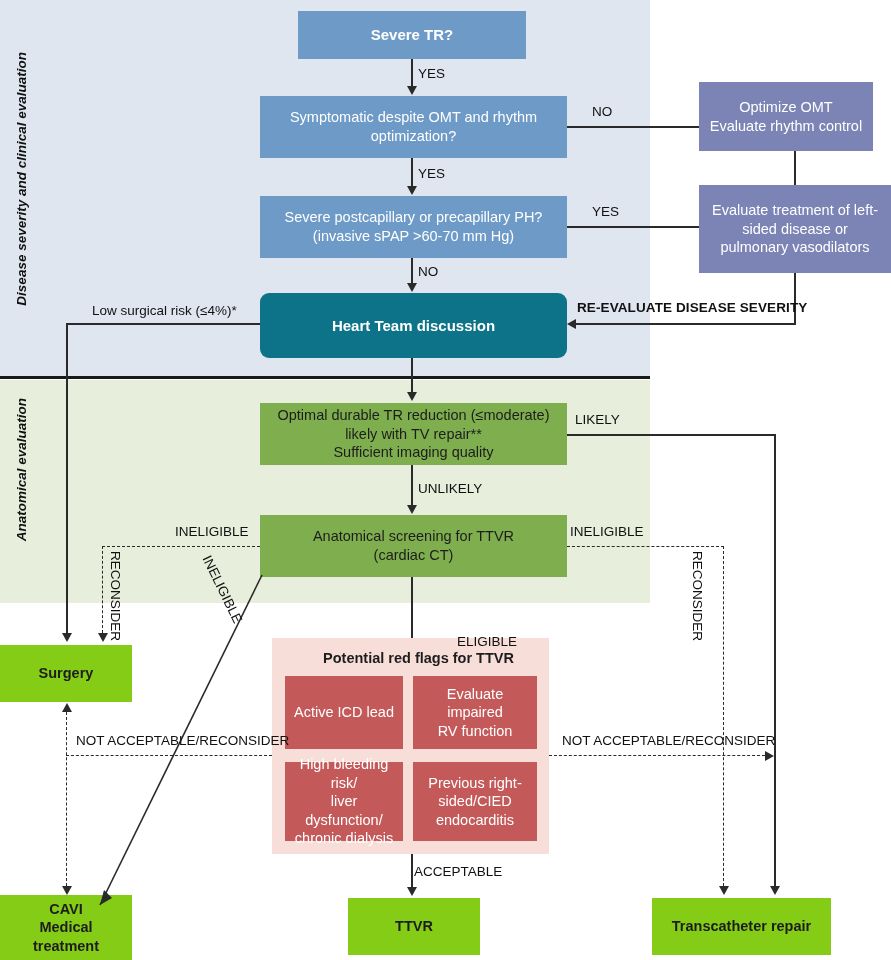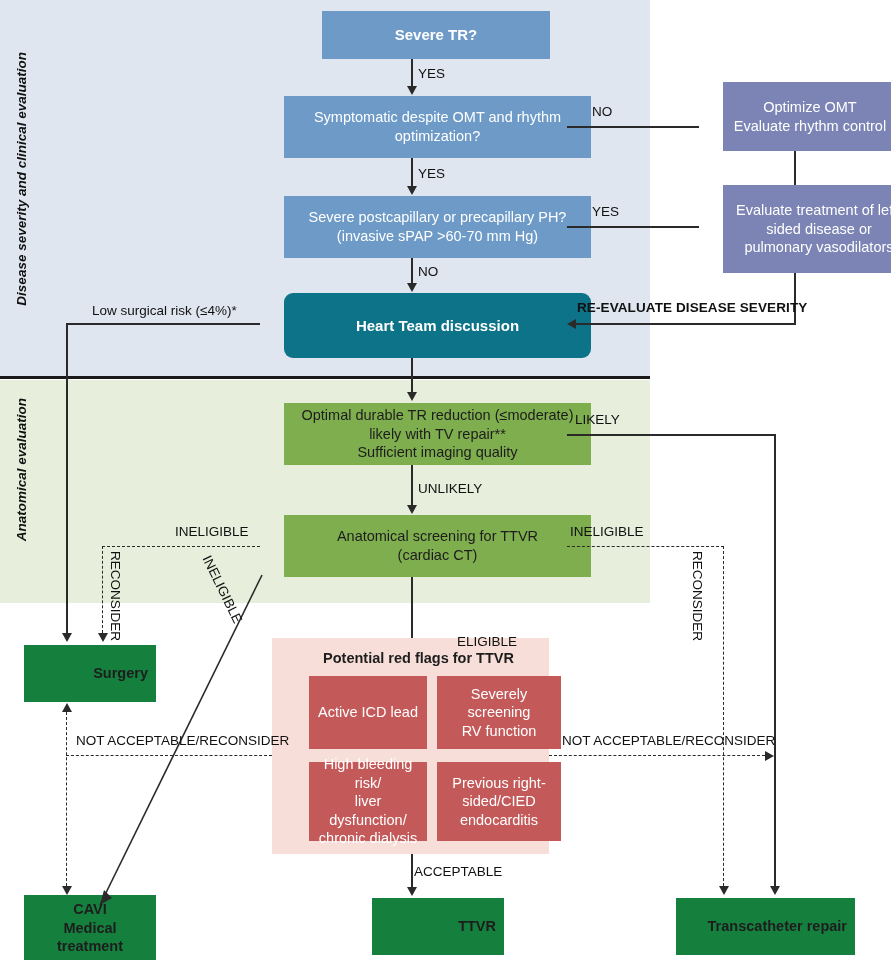--- a/index.html
+++ b/index.html
@@ -19,28 +19,28 @@
     font-style:italic;font-weight:bold;font-size:13.5px;color:#111;
     writing-mode:vertical-rl;transform:rotate(180deg);
     white-space:nowrap;
   }
   #label-clinical{left:14px;top:52px;}
   #label-anatomical{left:14px;top:398px;}
 
   
   .box{
     position:absolute;display:flex;align-items:center;justify-content:center;
-    text-align:center;line-height:1.28;box-sizing:border-box;padding:4px 8px;margin-left:24px;
+    text-align:center;line-height:1.28;box-sizing:border-box;padding:4px 8px;
   }
   .box.blue{background:#6d9ac7;color:#ffffff;font-size:14.5px;}
   .box.blue.bold{font-weight:bold;font-size:15px;}
   .box.teal{background:#0d7389;color:#ffffff;font-weight:bold;font-size:15px;border-radius:9px;}
   .box.purple{background:#7b84b4;color:#ffffff;font-size:14.5px;}
   .box.green{background:#7fae4e;color:#1d1d1d;font-size:14.5px;}
-  .box.peach{background:#15803d;color:#1d1d1d;font-weight:bold;font-size:14.5px;justify-content:flex-end;}
+  .box.peach{background:#84cc16;color:#1d1d1d;font-weight:bold;font-size:14.5px;}
   .box.red{background:#c4595a;color:#ffffff;font-size:14.5px;}
   .redflag-panel{position:absolute;background:#f8ded9;}
   .redflag-title{
     position:absolute;width:100%;text-align:center;font-weight:bold;
     font-size:14.5px;color:#1d1d1d;padding-left:8px;
   }
 
   
   .ln{position:absolute;background:#2a2a2a;}
   .lnv{width:1.6px;}
@@ -111,21 +111,21 @@
     <span>(cardiac CT)</span>
   </div>
 
   <div class="redflag-panel" style="left:272px;top:638px;width:277px;height:216px;"></div>
   <div class="redflag-title" style="left:272px;top:650px;width:277px;">Potential red flags for TTVR</div>
 
   <div class="box red" style="left:285px;top:676px;width:118px;height:73px;flex-direction:column;">
     <span>Active ICD lead</span>
   </div>
   <div class="box red" style="left:413px;top:676px;width:124px;height:73px;flex-direction:column;">
-    <span>Severely screening</span>
+    <span>Evaluate impaired</span>
     <span>RV function</span>
   </div>
   <div class="box red" style="left:285px;top:762px;width:118px;height:79px;flex-direction:column;">
     <span>High bleeding risk/</span>
     <span>liver dysfunction/</span>
     <span>chronic dialysis</span>
   </div>
   <div class="box red" style="left:413px;top:762px;width:124px;height:79px;flex-direction:column;">
     <span>Previous right-</span>
     <span>sided/CIED</span>

